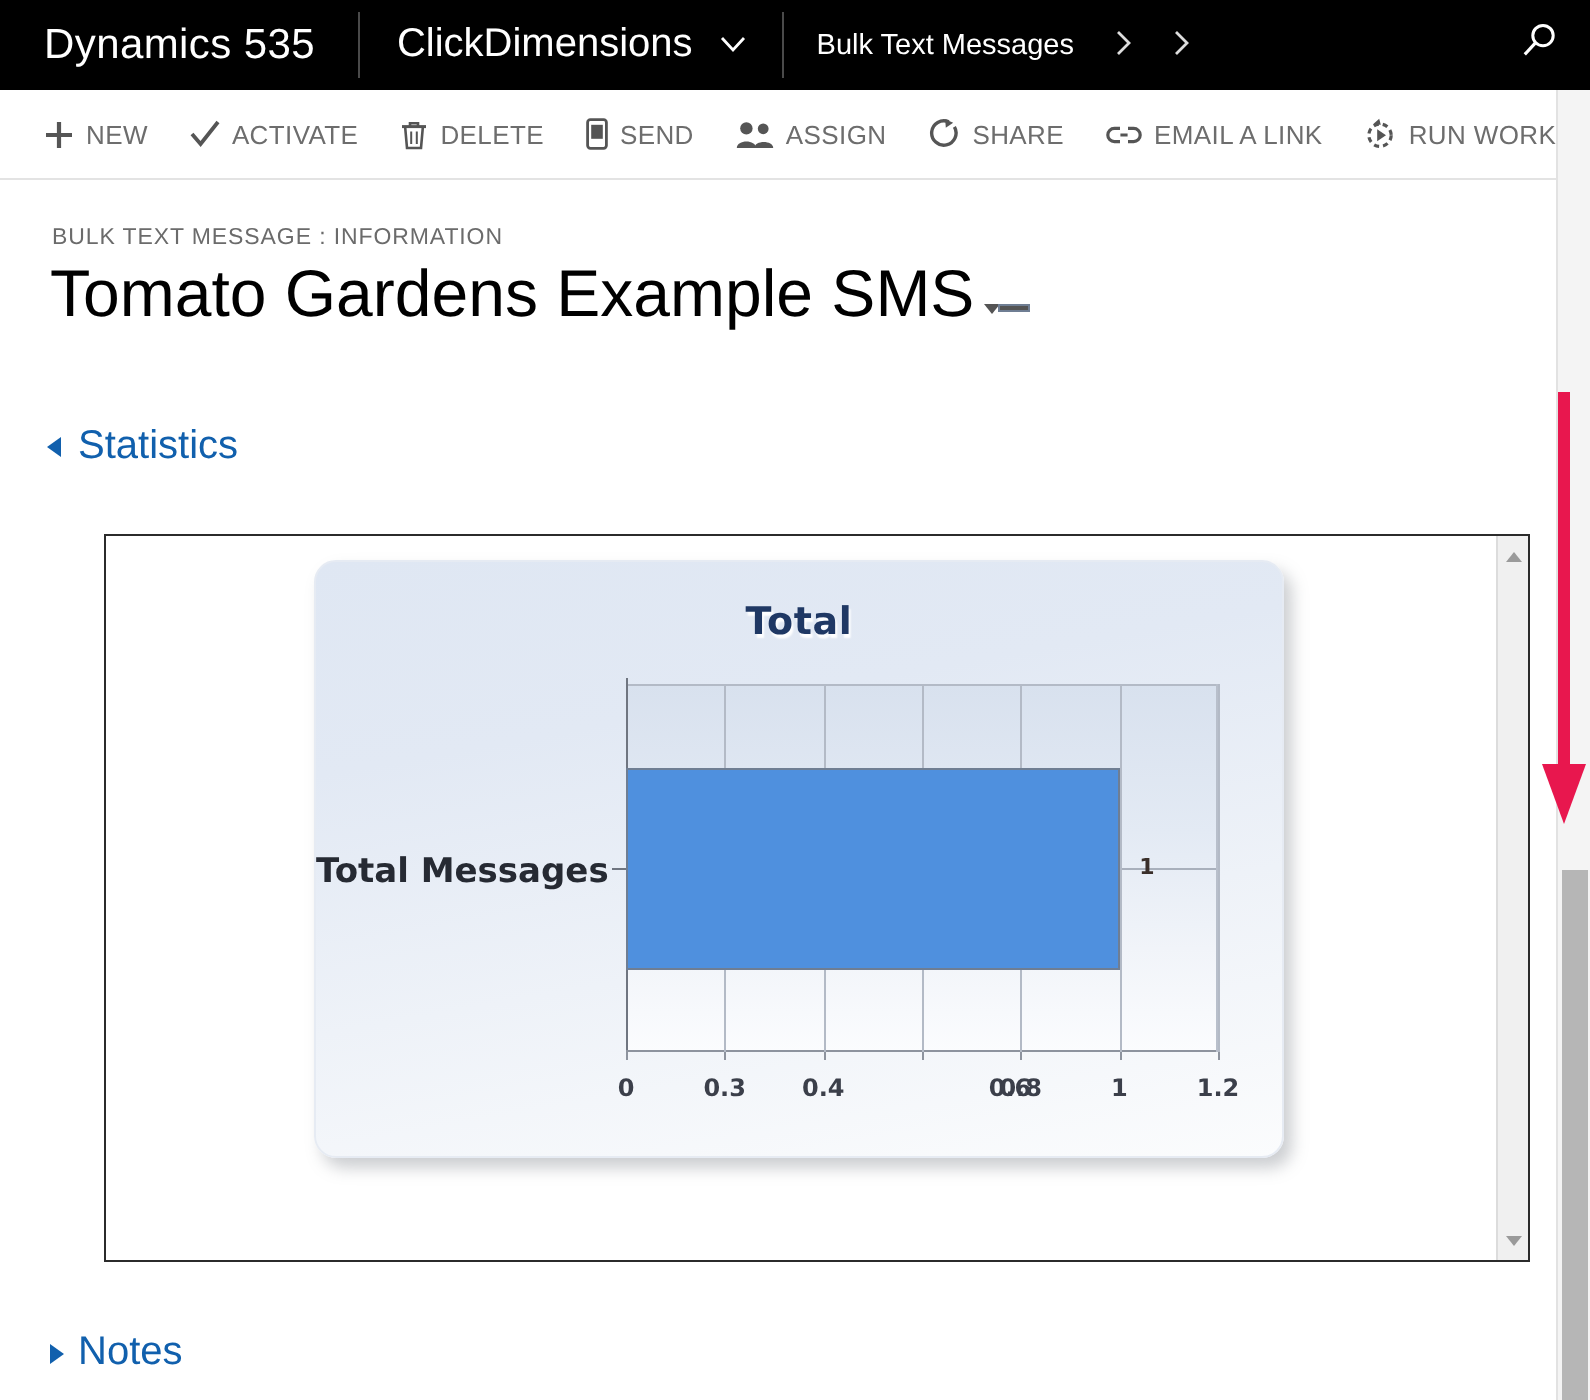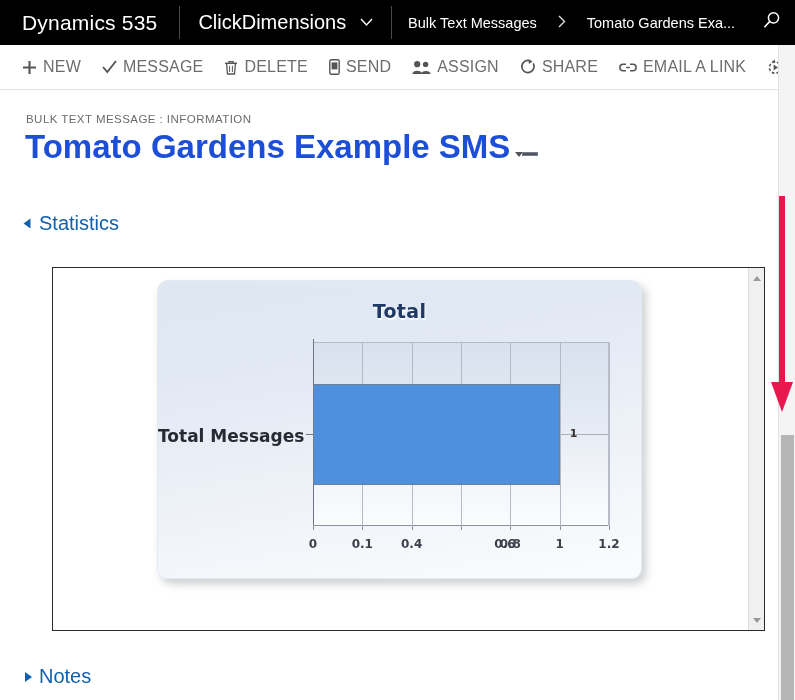--- a/index.html
+++ b/index.html
@@ -63,21 +63,21 @@
     background:#ffffff;
     border-bottom: 1px solid #e3e3e3;
     display:flex; align-items:center;
     padding-left: 22px;
     overflow: hidden;
     white-space: nowrap;
   }
   .cmd {
     display:inline-flex; align-items:center; gap:6px;
     color:#6d6d6d;
-    font-size: 16px;
+    font-size: 13px;
     letter-spacing: .2px;
     margin-right: 21px;
     cursor: default;
     flex: 0 0 auto;
   }
   .cmd .gly { display:inline-flex; align-items:center; color:#555; }
   .cmd .lbl { color:#6d6d6d; }
 
   
   .page-head { position:absolute; top:90px; left:0; width:795px; }
@@ -85,22 +85,22 @@
     margin: 23px 0 0 26px;
     font-size: 11.5px; letter-spacing: .45px;
     color: #6b6b6b;
     text-transform: uppercase;
   }
   .title-row {
     display:flex; align-items:flex-end; gap: 12px;
     margin: 3px 0 0 25px;
   }
   .rec-title {
-    font-size: 33px; font-weight: 700;
-    color: #1d4ed8; line-height: 1.16;
+    font-size: 33px; font-weight: 400;
+    color: #000000; line-height: 1.16;
     white-space: nowrap;
   }
   .form-sel { display:flex; flex-direction:column; gap:3px; margin-bottom: 10px; }
   .form-sel .bar { width:16px; height:4px; background:#545454; display:block; }
   .form-sel .bar.top { width:16px; position:relative; }
   .form-sel .bar.top:before{
     content:""; position:absolute; left:-8px; top:-1px;
     border-left:4px solid transparent; border-right:4px solid transparent;
     border-top:5px solid #545454;
   }
@@ -274,21 +274,20 @@
       </span>
     </div>
     <div class="nav-sep"></div>
     <div class="nav-crumbs">
       <span class="crumb">Bulk Text Messages</span>
       <span class="chev">
         <svg width="8" height="13" viewBox="0 0 8 13" aria-hidden="true">
           <path d="M1 1 L6.5 6.5 L1 12" fill="none" stroke="#dddddd" stroke-width="1.4"></path>
         </svg>
       </span>
-      <span class="crumb">Tomato Gardens Exa...</span>
       <span class="chev">
         <svg width="8" height="13" viewBox="0 0 8 13" aria-hidden="true">
           <path d="M1 1 L6.5 6.5 L1 12" fill="none" stroke="#dddddd" stroke-width="1.4"></path>
         </svg>
       </span>
     </div>
     <div class="nav-search">
       <span>
         <svg width="21" height="21" viewBox="0 0 21 21" aria-hidden="true">
           <circle cx="12.5" cy="7.8" r="5.1" fill="none" stroke="#ffffff" stroke-width="1.5"></circle>
@@ -308,21 +307,21 @@
       </span>
       <span class="lbl">NEW</span>
     </div>
 
     <div class="cmd">
       <span class="gly">
         <svg width="15" height="14" viewBox="0 0 15 14" aria-hidden="true">
           <path d="M1 7 L5.3 12 L14 1" fill="none" stroke="#555" stroke-width="1.9"></path>
         </svg>
       </span>
-      <span class="lbl">MESSAGE</span>
+      <span class="lbl">ACTIVATE</span>
     </div>
 
     <div class="cmd">
       <span class="gly">
         <svg width="14" height="15" viewBox="0 0 14 15" aria-hidden="true">
           <path d="M1 3.3 H13" stroke="#555" stroke-width="1.5"></path>
           <path d="M5 3.3 V1.6 H9 V3.3" fill="none" stroke="#555" stroke-width="1.3"></path>
           <path d="M2.6 3.8 L3.5 14 H10.5 L11.4 3.8" fill="none" stroke="#555" stroke-width="1.3"></path>
           <path d="M5.6 5.8 V12 M8.4 5.8 V12" stroke="#555" stroke-width="1"></path>
         </svg>
@@ -422,21 +421,21 @@
             <div class="grid-v" style="left: 98.6667px;"></div>
             <div class="grid-v" style="left: 148px;"></div>
             <div class="grid-v" style="left: 197.333px;"></div>
             <div class="grid-v" style="left: 246.667px;"></div>
             <div class="grid-v" style="left: 296px;"></div>
           </div>
         <div id="ticks">
             <div class="tickmark" style="left: 0px;"></div>
             <div class="tick-label" style="left: 0px;">0</div>
             <div class="tickmark" style="left: 49.3333px;"></div>
-            <div class="tick-label" style="left: 49.3333px;">0.1</div>
+            <div class="tick-label" style="left: 49.3333px;">0.3</div>
             <div class="tickmark" style="left: 98.6667px;"></div>
             <div class="tick-label" style="left: 98.6667px;">0.4</div>
             <div class="tickmark" style="left: 148px;"></div>
             <div class="tick-label" style="left: 148px; margin-left: 44px;">0.6</div>
             <div class="tickmark" style="left: 197.333px;"></div>
             <div class="tick-label" style="left: 197.333px;">0.8</div>
             <div class="tickmark" style="left: 246.667px;"></div>
             <div class="tick-label" style="left: 246.667px;">1</div>
             <div class="tickmark" style="left: 296px;"></div>
             <div class="tick-label" style="left: 296px;">1.2</div>

